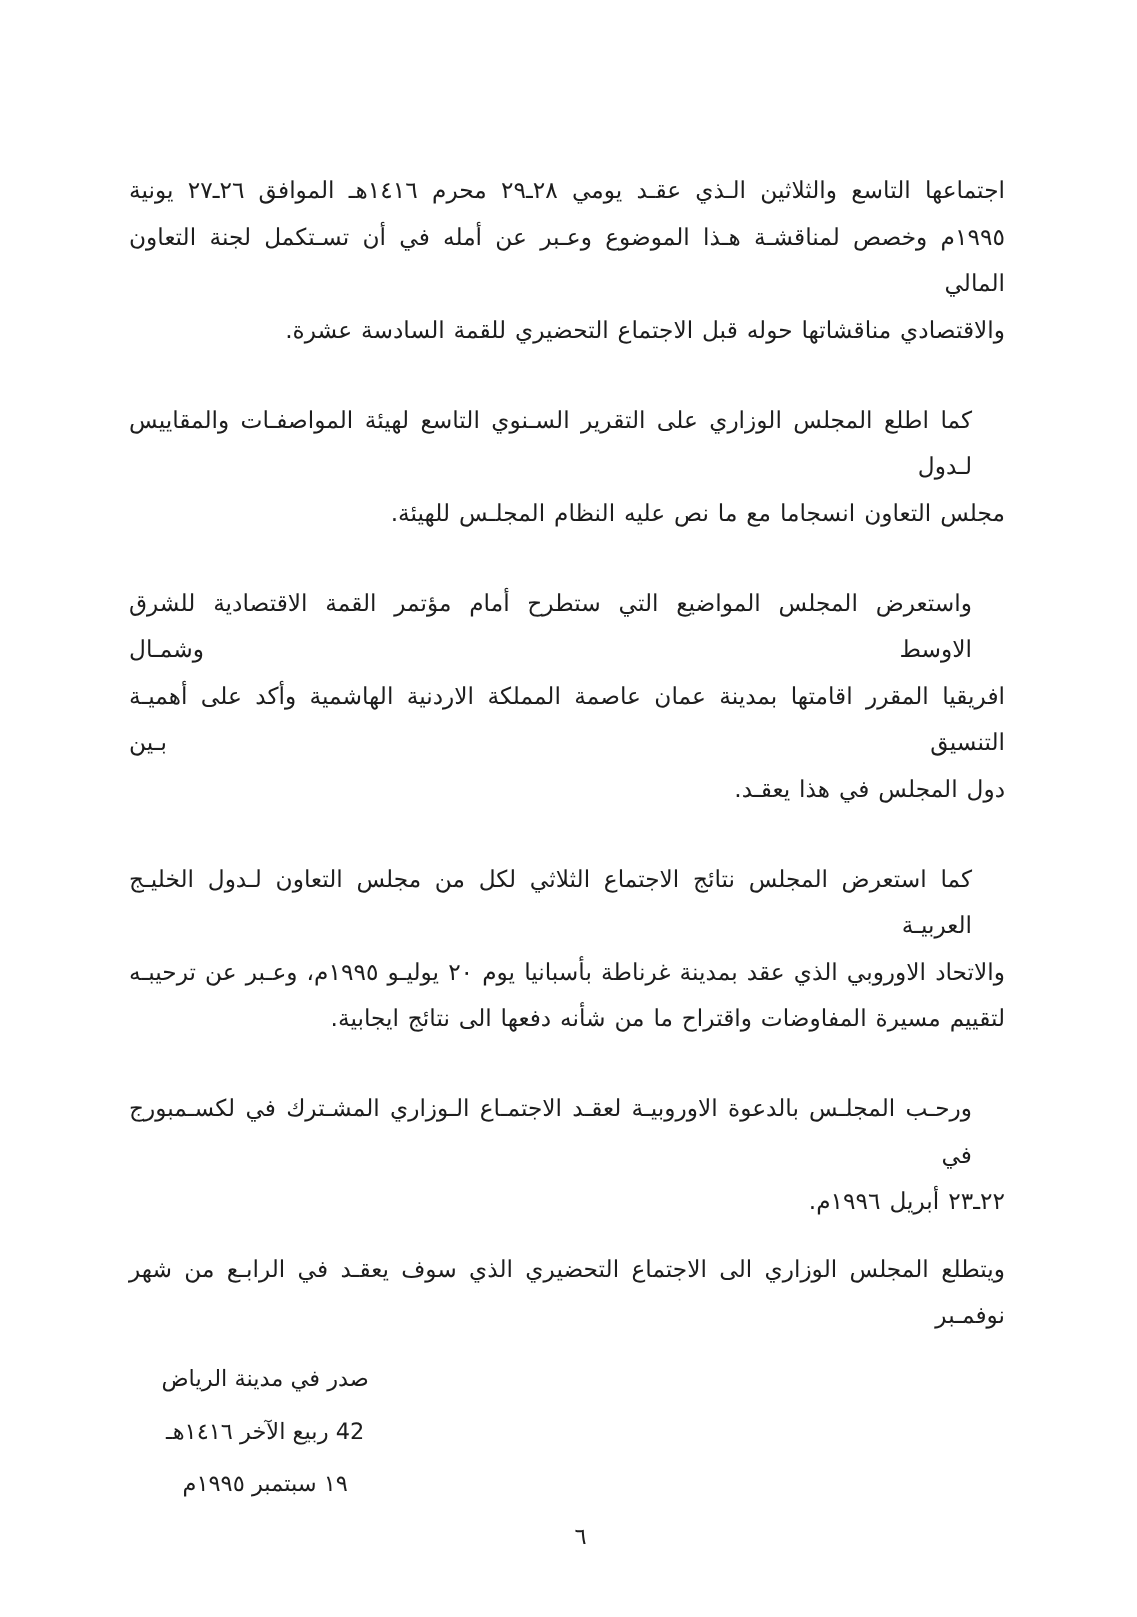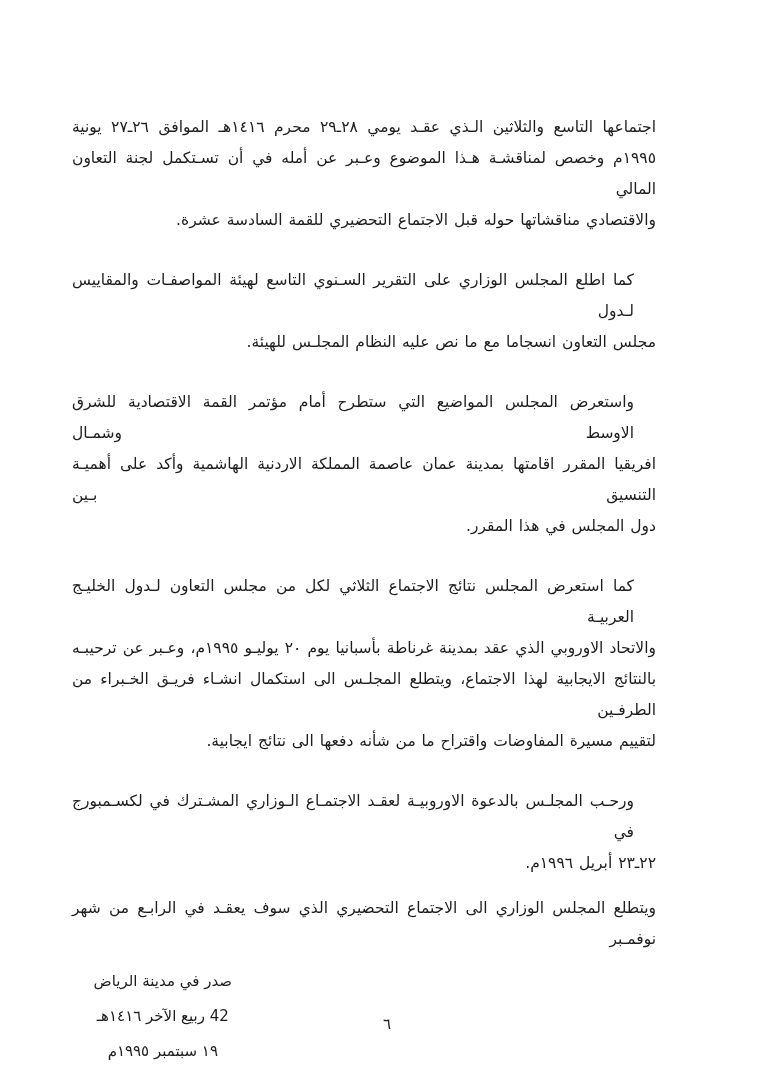--- a/index.html
+++ b/index.html
@@ -16,21 +16,21 @@
   }
   .page {
     position: relative;
     width: 758px;
     height: 1078px;
     background: #ffffff;
   }
   .doc-body {
     position: absolute;
     top: 112px;
-    right: 102px;
+    right: 88px;
     width: 584px;
     direction: rtl;
     unicode-bidi: embed;
   }
   .paragraph {
     margin: 0 0 5px 0;
   }
   .paragraph:last-of-type {
     margin-top: 14px;
   }
@@ -85,26 +85,25 @@
           <div class="line">١٩٩٥م وخصص لمناقشـة هـذا الموضوع وعـبر عن أمله في أن تسـتكمل لجنة التعاون المالي</div>
           <div class="line end">والاقتصادي مناقشاتها حوله قبل الاجتماع التحضيري للقمة السادسة عشرة.</div>
         </div>
         <div class="paragraph">
           <div class="line indent">كما اطلع المجلس الوزاري على التقرير السـنوي التاسع لهيئة المواصفـات والمقاييس لـدول</div>
           <div class="line end">مجلس التعاون انسجاما مع ما نص عليه النظام المجلـس للهيئة.</div>
         </div>
         <div class="paragraph">
           <div class="line indent">واستعرض المجلس المواضيع التي ستطرح أمام مؤتمر القمة الاقتصادية للشرق الاوسط وشمـال</div>
           <div class="line">افريقيا المقرر اقامتها بمدينة عمان عاصمة المملكة الاردنية الهاشمية وأكد على أهميـة التنسيق بـين</div>
-          <div class="line end">دول المجلس في هذا المقرر.</div>
+          <div class="line end">دول المجلس في هذا يعقـد.</div>
         </div>
         <div class="paragraph">
           <div class="line indent">كما استعرض المجلس نتائج الاجتماع الثلاثي لكل من مجلس التعاون لـدول الخليـج العربيـة</div>
           <div class="line">والاتحاد الاوروبي الذي عقد بمدينة غرناطة بأسبانيا يوم ٢٠ يوليـو ١٩٩٥م، وعـبر عن ترحيبـه</div>
-          <div class="line">بالنتائج الايجابية لهذا الاجتماع، ويتطلع المجلـس الى استكمال انشـاء فريـق الخـبراء من الطرفـين</div>
           <div class="line end">لتقييم مسيرة المفاوضات واقتراح ما من شأنه دفعها الى نتائج ايجابية.</div>
         </div>
         <div class="paragraph">
           <div class="line indent">ورحـب المجلـس بالدعوة الاوروبيـة لعقـد الاجتمـاع الـوزاري المشـترك في لكسـمبورج في</div>
           <div class="line end">٢٢ـ٢٣ أبريل ١٩٩٦م.</div>
         </div>
         <div class="paragraph">
           <div class="line">ويتطلع المجلس الوزاري الى الاجتماع التحضيري الذي سوف يعقـد في الرابـع من شهر نوفمـبر</div>
         </div>
       </div>

